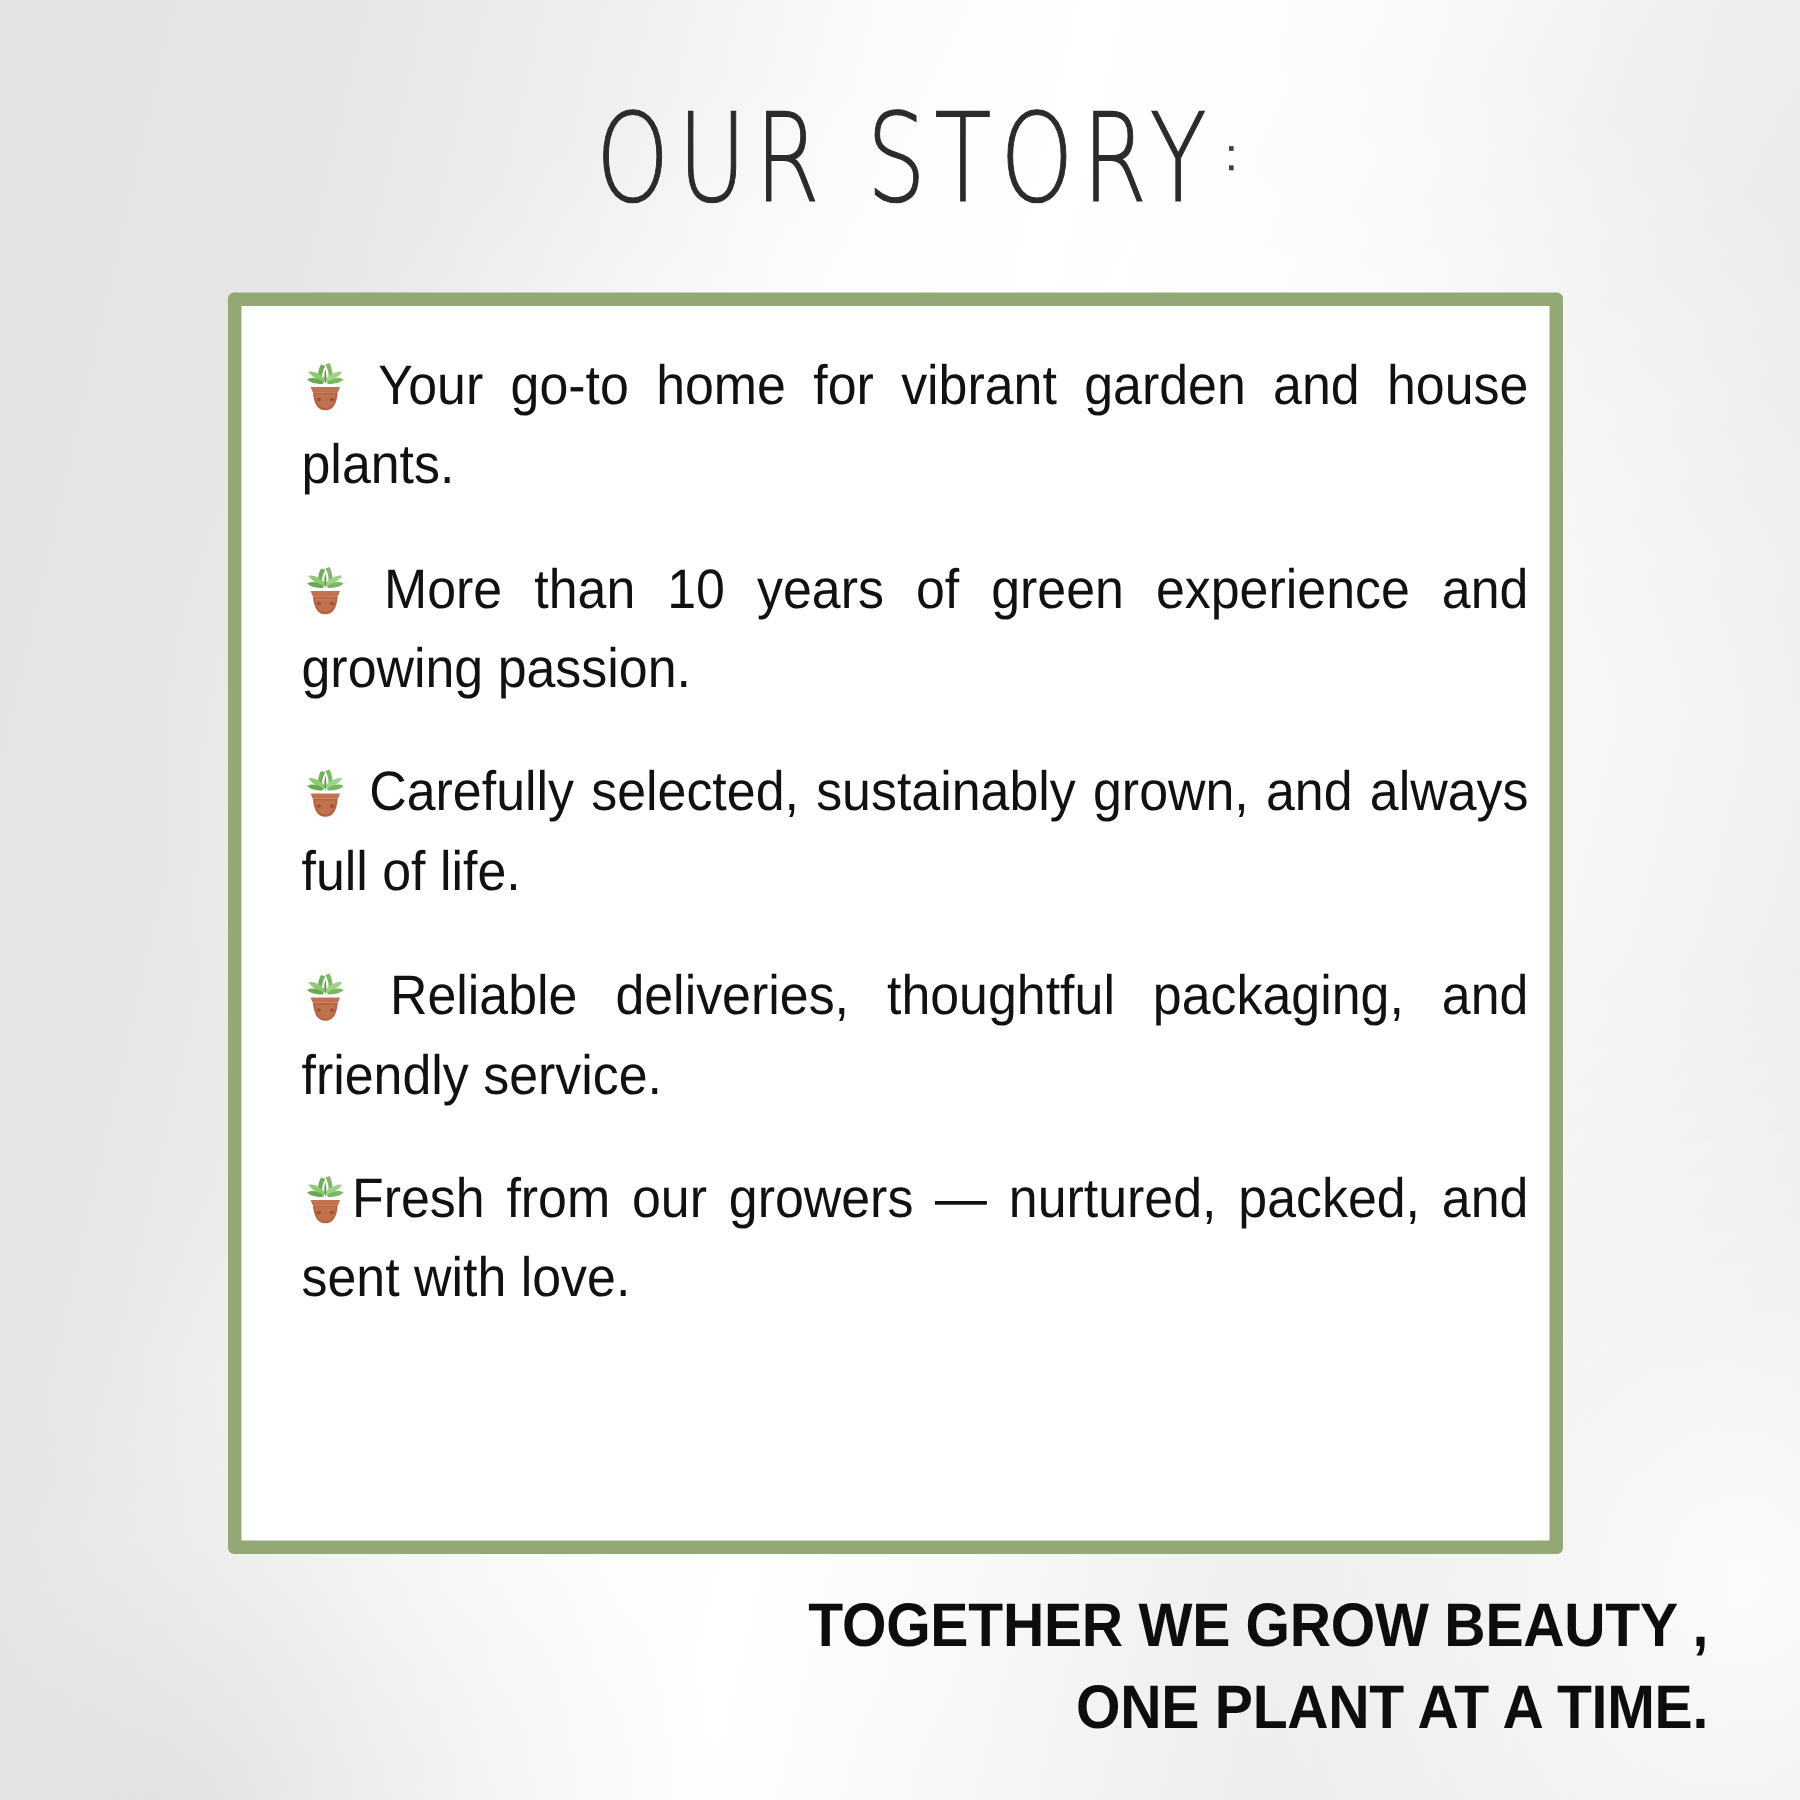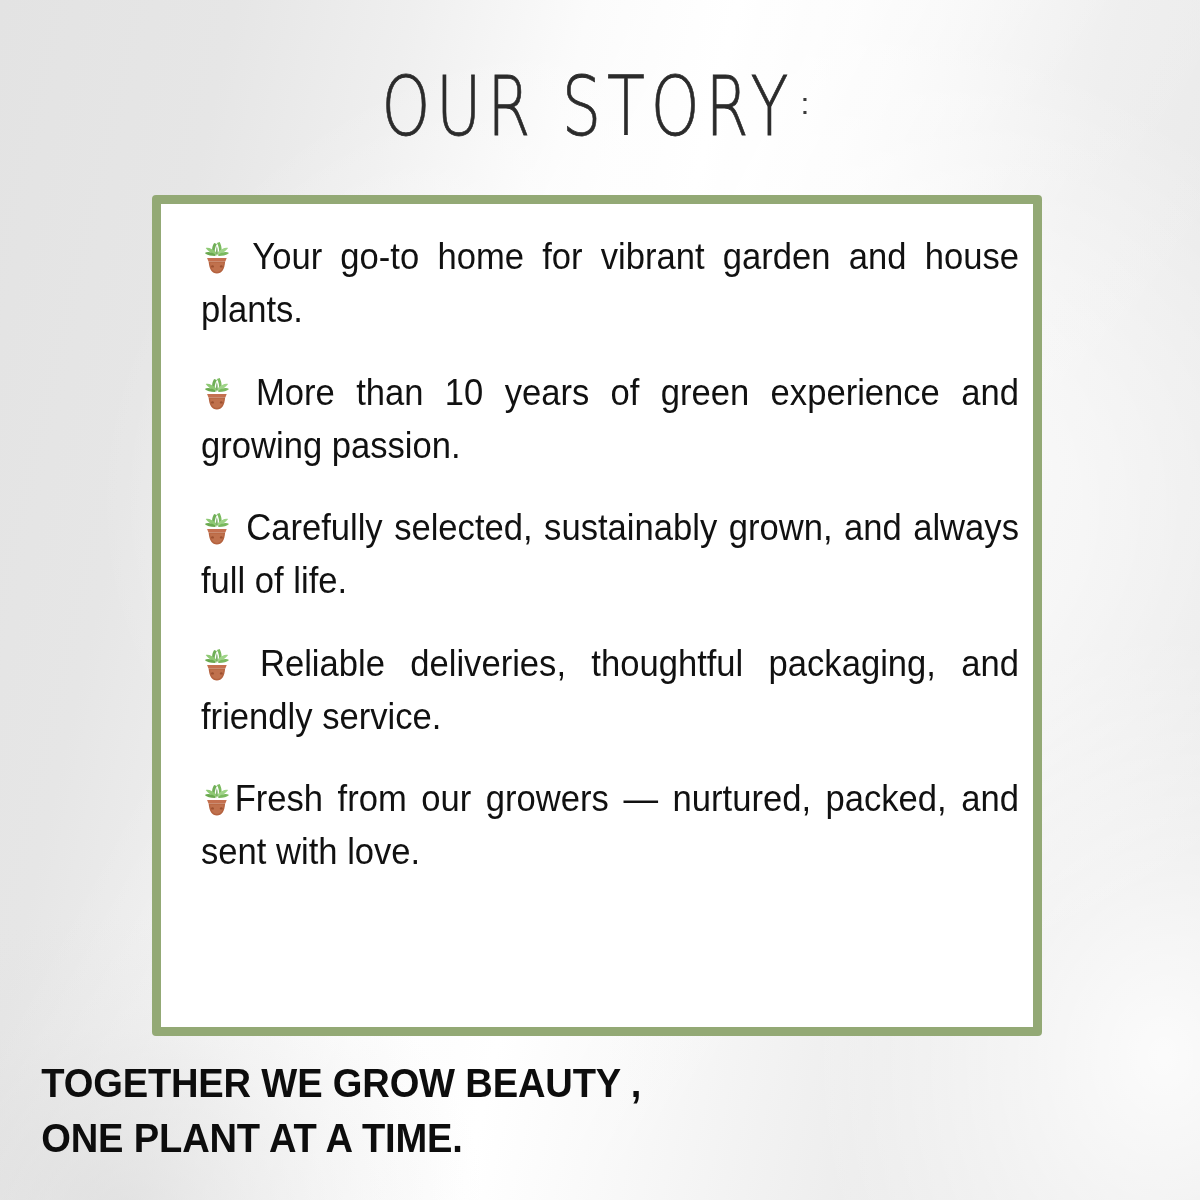--- a/index.html
+++ b/index.html
@@ -70,20 +70,21 @@
   }
 
   
   .title {
     position: absolute;
     left: 0;
     top: 66px;
     width: 1184px;
     text-align: center;
     z-index: 3;
+    padding-left: 16px;
   }
   .title-text {
     display: inline-block;
     font-family: "DejaVu Sans", sans-serif;
     font-size: 64px;
     font-weight: 300;
     letter-spacing: 6px;
     color: #2b2b2b;
     line-height: 1;
     
@@ -151,21 +152,21 @@
     height: 38px;
   }
   .gap-wide { letter-spacing: 0; }
 
   
   .footer {
     position: absolute;
     left: 0;
     top: 1056px;
     width: 1180px;
-    text-align: left;
+    text-align: right;
     z-index: 3;
   }
   .footer-line {
     font-family: "Liberation Sans", sans-serif;
     font-weight: bold;
     font-size: 41px;
     line-height: 1.33;
     letter-spacing: -0.2px;
     color: #0d0d0d;
     transform: scaleX(0.93);

